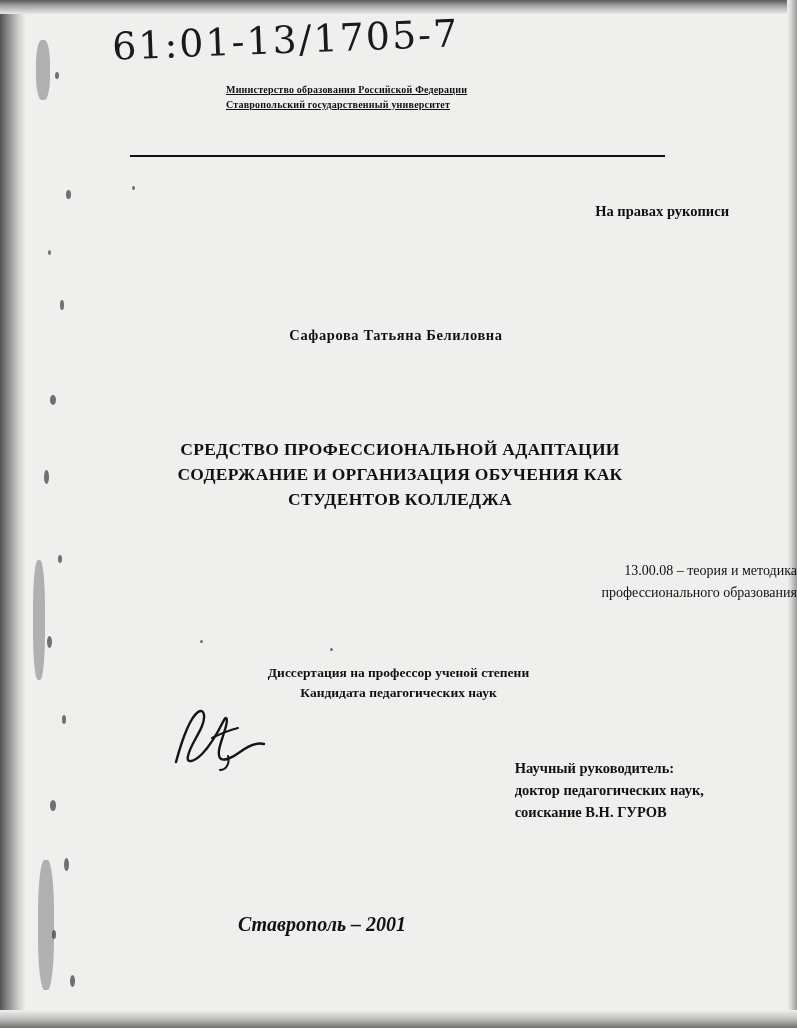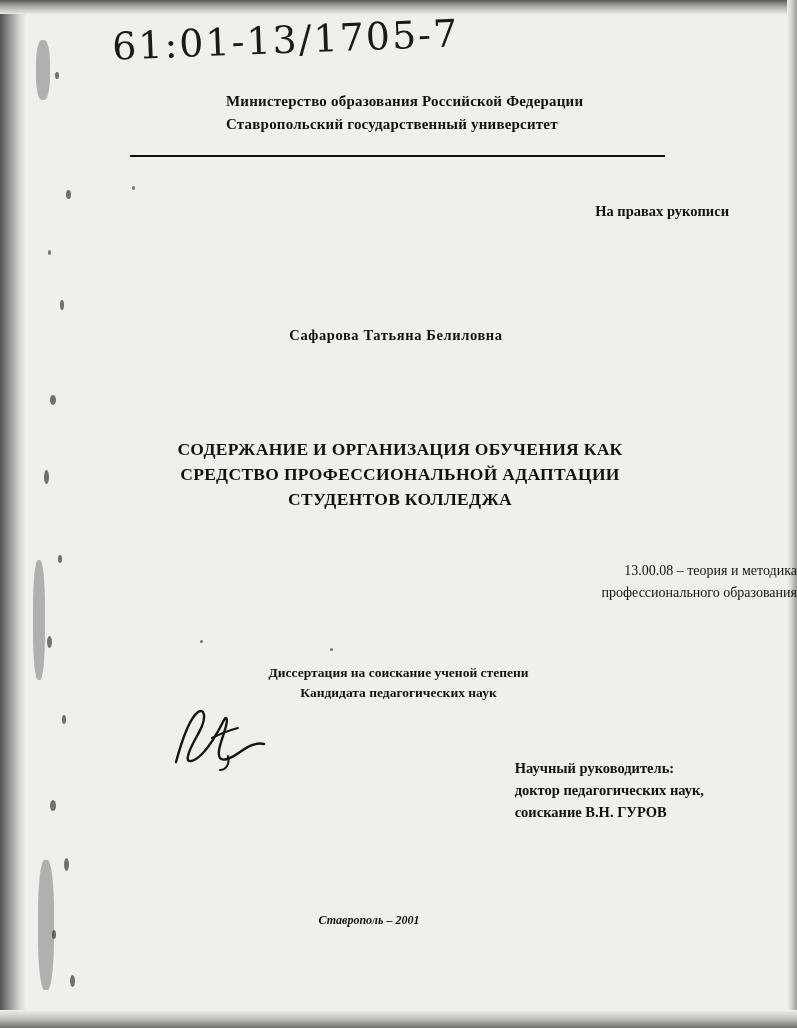--- a/index.html
+++ b/index.html
@@ -70,25 +70,26 @@
     font-size: 38px;
     letter-spacing: 2px;
     color: #1a1a1a;
     transform: rotate(-2.2deg);
     white-space: nowrap;
   }
 
   .ministry {
     position: absolute;
     left: 226px;
-    top: 90px;
-    font-weight: bold;
-    font-size: 15px;
+    top: 82px;
+    font-weight: bold;
+    font-size: 10px;
     line-height: 1.5;
     letter-spacing: .2px;
+    text-decoration: underline;
   }
 
   .rule {
     position: absolute;
     left: 130px;
     top: 155px;
     width: 535px;
     height: 2px;
     background: #111;
   }
@@ -152,22 +153,21 @@
     line-height: 1.5;
   }
 
   .cityyear {
     position: absolute;
     width: 644px;
     top: 913px;
     text-align: center;
     font-weight: bold;
     font-style: italic;
-    font-size: 12px;
-    padding-left: 47px;
+    font-size: 20px;
   }
 
   .signature {
     position: absolute;
     left: 168px;
     top: 700px;
     width: 110px;
     height: 80px;
   }
 </style>
@@ -210,32 +210,32 @@
       <div>Ставропольский государственный университет</div>
     </div>
 
     <div class="rule"></div>
 
     <div class="manuscript">На правах рукописи</div>
 
     <div class="author">Сафарова Татьяна Белиловна</div>
 
     <div class="title">
+      <div>СРЕДСТВО ПРОФЕССИОНАЛЬНОЙ АДАПТАЦИИ</div>
       <div>СОДЕРЖАНИЕ И ОРГАНИЗАЦИЯ ОБУЧЕНИЯ КАК</div>
-      <div>СРЕДСТВО ПРОФЕССИОНАЛЬНОЙ АДАПТАЦИИ</div>
       <div>СТУДЕНТОВ КОЛЛЕДЖА</div>
     </div>
 
     <div class="speciality">
       <div>13.00.08 – теория и методика</div>
       <div>профессионального образования</div>
     </div>
 
     <div class="degree">
-      <div>Диссертация на соискание ученой степени</div>
+      <div>Диссертация на профессор ученой степени</div>
       <div>Кандидата педагогических наук</div>
     </div>
 
     <svg class="signature" viewBox="0 0 110 80" xmlns="http://www.w3.org/2000/svg">
       <path d="M8 62 C14 40, 22 18, 30 12 C36 8, 38 16, 34 26 C30 36, 22 46, 20 56 C18 64, 26 62, 34 54 C44 44, 52 28, 56 20 C58 16, 60 18, 58 26 C55 38, 48 52, 52 58 C55 62, 64 58, 72 52 C80 46, 88 42, 96 44" fill="none" stroke="#151515" stroke-width="2.4" stroke-linecap="round"></path>
       <path d="M44 38 C52 34, 62 30, 70 28" fill="none" stroke="#151515" stroke-width="2" stroke-linecap="round"></path>
       <path d="M60 56 C62 64, 58 70, 52 70" fill="none" stroke="#151515" stroke-width="2" stroke-linecap="round"></path>
     </svg>
 
     <div class="supervisor">

